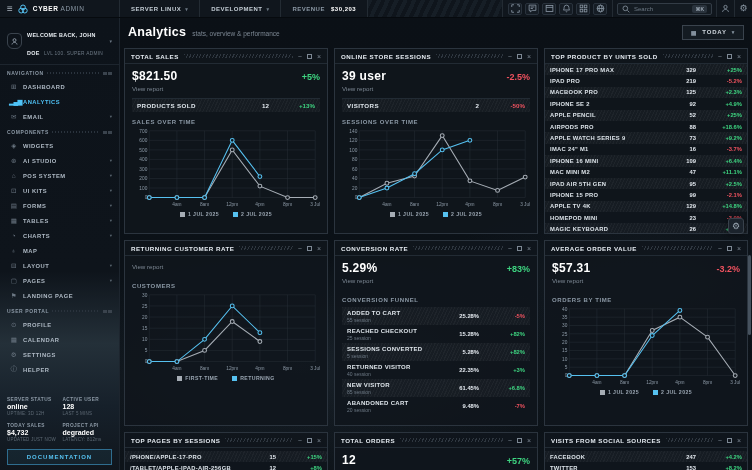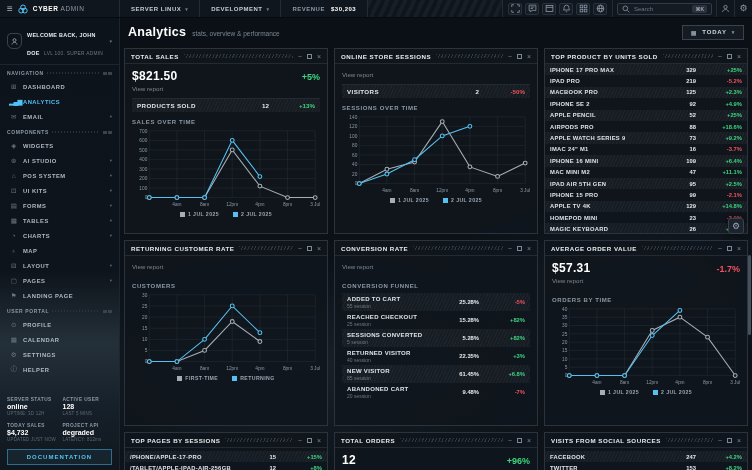--- a/index.html
+++ b/index.html
@@ -484,20 +484,24 @@
 
     <div class="panel">
       <div class="ph">
           <span class="pt">ONLINE STORE SESSIONS</span>
           <span class="dash"></span>
           <span class="pc">−</span>
           <span class="pc box"></span>
           <span class="pc">×</span>
         </div>
       <div class="pbody">
+        <div class="vrow">
+            <span class="bigval">39 user</span>
+            <span class="bigdelta neg">-2.5%</span>
+          </div>
         <span class="vlink">View report</span>
         <div class="srow">
             <span class="lab">VISITORS</span>
             <span class="pv">2</span>
             <span class="pd neg">-50%</span>
           </div>
         <div class="clabel">SESSIONS OVER TIME</div>
         <div class="chart">
             <svg viewBox="0 0 196 86" preserveAspectRatio="none">
               <line class="gl" x1="18" y1="74" x2="191" y2="74"></line>
@@ -703,20 +707,24 @@
 
     <div class="panel">
       <div class="ph">
           <span class="pt">CONVERSION RATE</span>
           <span class="dash"></span>
           <span class="pc">−</span>
           <span class="pc box"></span>
           <span class="pc">×</span>
         </div>
       <div class="pbody">
+        <div class="vrow">
+            <span class="bigval">5.29%</span>
+            <span class="bigdelta pos">+83%</span>
+          </div>
         <span class="vlink">View report</span>
         <div class="clabel sp">CONVERSION FUNNEL</div>
         <div class="flist">
 
         <div class="frow">
               <span class="fl">
                 <b>ADDED TO CART</b>
                 <i>55 session</i>
               </span>
               <span class="pv">25.28%</span>
@@ -770,21 +778,21 @@
       <div class="ph">
           <span class="pt">AVERAGE ORDER VALUE</span>
           <span class="dash"></span>
           <span class="pc">−</span>
           <span class="pc box"></span>
           <span class="pc">×</span>
         </div>
       <div class="pbody">
         <div class="vrow">
             <span class="bigval">$57.31</span>
-            <span class="bigdelta neg">-1.7%</span>
+            <span class="bigdelta neg">-3.2%</span>
           </div>
         <span class="vlink">View report</span>
         <div class="clabel sp">ORDERS BY TIME</div>
         <div class="chart">
             <svg viewBox="0 0 196 86" preserveAspectRatio="none">
               <line class="gl" x1="18" y1="74" x2="191" y2="74"></line>
               <text class="yt" x="16" y="75.8">0</text>
               <line class="gl" x1="18" y1="65.25" x2="191" y2="65.25"></line>
               <text class="yt" x="16" y="67.05">5</text>
               <line class="gl" x1="18" y1="56.5" x2="191" y2="56.5"></line>
@@ -864,21 +872,21 @@
       <div class="ph">
           <span class="pt">TOTAL ORDERS</span>
           <span class="dash"></span>
           <span class="pc">−</span>
           <span class="pc box"></span>
           <span class="pc">×</span>
         </div>
       <div class="pbody">
         <div class="vrow">
             <span class="bigval">12</span>
-            <span class="bigdelta pos">+96%</span>
+            <span class="bigdelta pos">+57%</span>
           </div>
         <span class="vlink">View report</span>
       </div>
     </div>
 
     <div class="panel">
       <div class="ph">
           <span class="pt">VISITS FROM SOCIAL SOURCES</span>
           <span class="dash"></span>
           <span class="pc">−</span>

